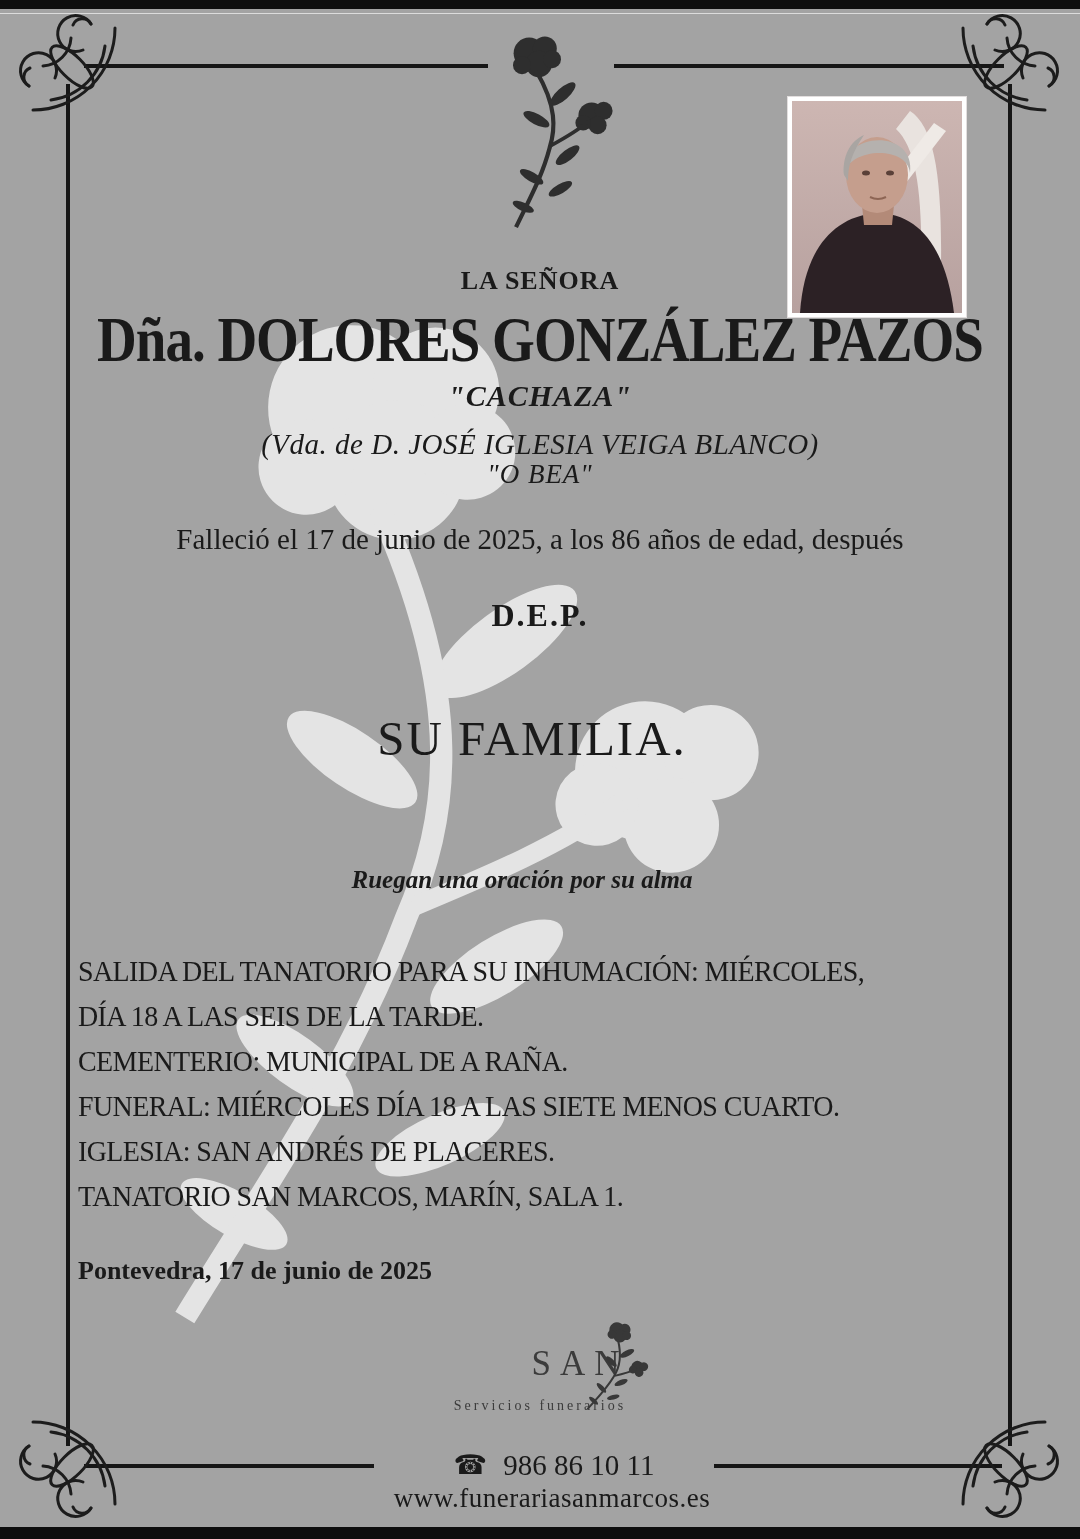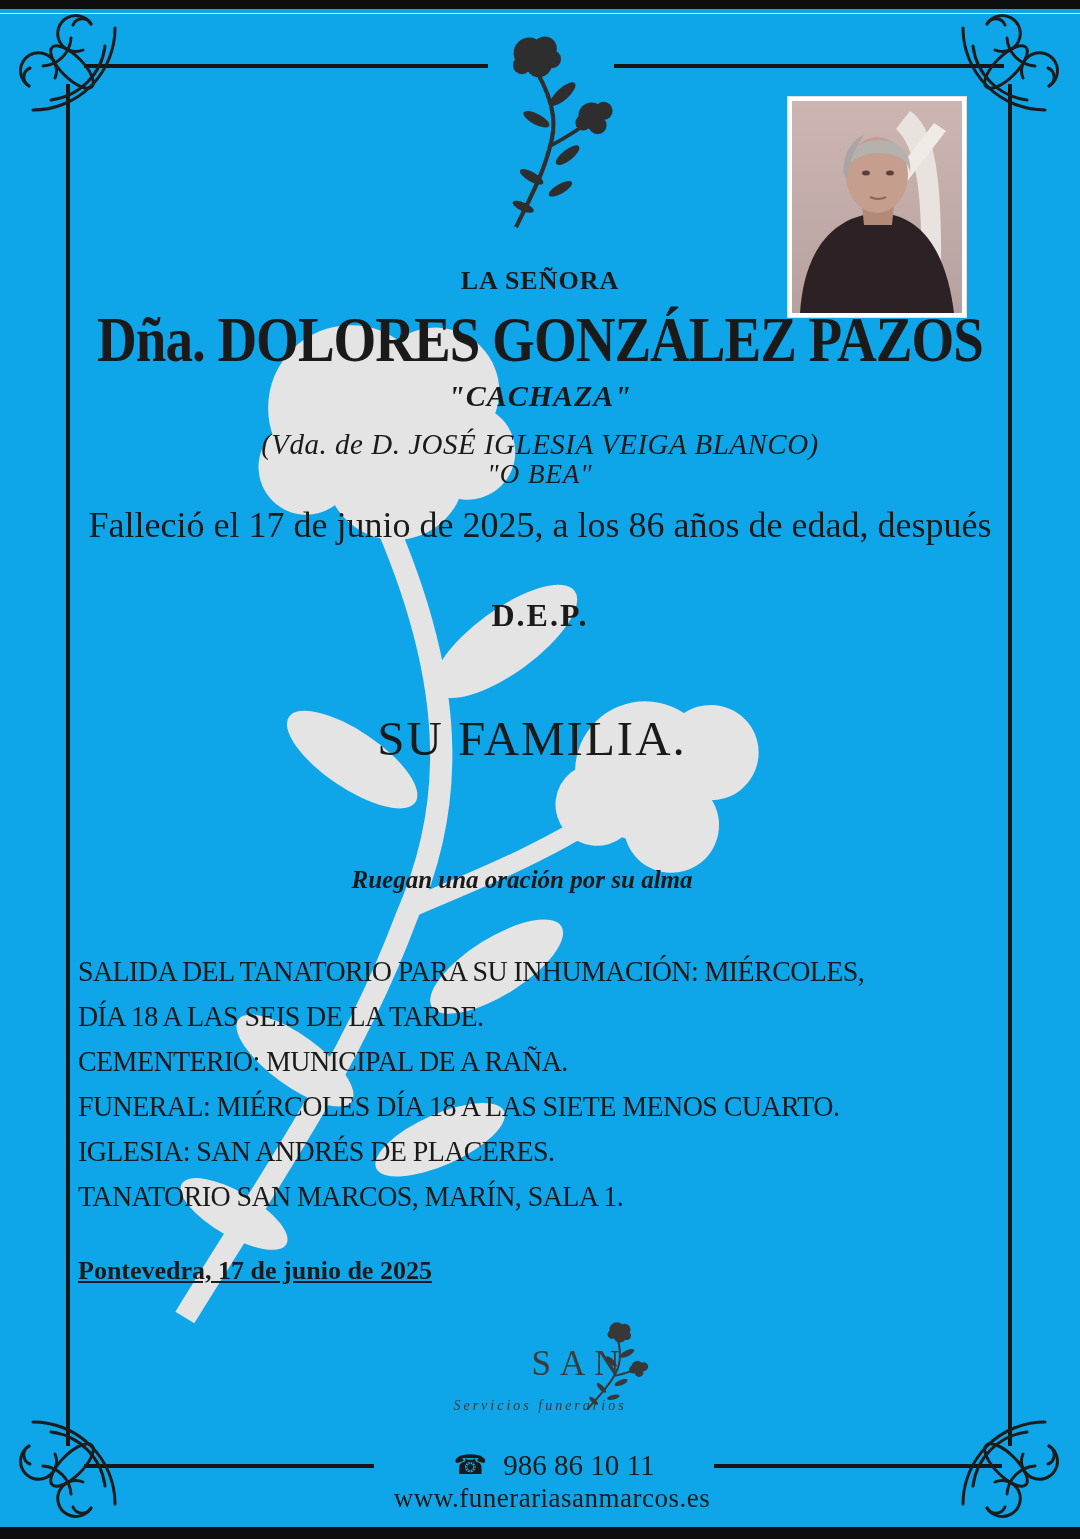--- a/index.html
+++ b/index.html
@@ -1,18 +1,18 @@
 <!DOCTYPE html>
 <html><head>
 <meta charset="utf-8">
 <style>
   html,body{margin:0;padding:0;background:#ffffff;}
   .page{
     position:relative;width:1080px;height:1539px;overflow:hidden;
-    background:#0ea5e9;color:#1a1a1a;
+    background:#a3a3a3;color:#1a1a1a;
     font-family:"Liberation Serif","DejaVu Serif",serif;
   }
   .edge-bar{position:absolute;left:0;width:1080px;height:9px;background:#0e0e0e;}
   .edge-bar.top{top:0;}
   .edge-bar.bottom{top:1527px;height:12px;}
   .hairline{position:absolute;left:0;top:13px;width:1080px;height:1px;background:#dcdcdc;}
 
   
   .fline{position:absolute;background:#161616;}
   .fl-top-l{top:64px;left:84px;width:404px;height:4px;}
@@ -41,36 +41,36 @@
     outline:1px solid #e2dede;z-index:2;}
   .photo svg{display:block;width:100%;height:100%;}
 
   .txt{position:absolute;left:0;width:1080px;text-align:center;z-index:2;white-space:nowrap;}
   .honorific{top:266px;font-size:26px;font-weight:bold;letter-spacing:1px;}
   .name{top:304px;font-size:55px;font-weight:bold;letter-spacing:-1px;
     transform:scaleY(1.14);transform-origin:center top;margin:0;}
   .nickname{top:379px;font-size:30px;font-weight:bold;font-style:italic;letter-spacing:1px;}
   .widow{top:428px;font-size:29px;font-style:italic;letter-spacing:0.5px;}
   .widow-nick{top:459px;font-size:27px;font-style:italic;letter-spacing:1px;}
-  .death{top:505px;font-size:36px;line-height:41px;}
+  .death{top:519px;font-size:29px;line-height:41px;}
   .dep{top:597px;font-size:32px;font-weight:bold;letter-spacing:2px;}
   .family{top:710px;font-size:49px;letter-spacing:2px;transform:translateX(-8px);}
   .prayer{top:866px;font-size:25px;font-weight:bold;font-style:italic;transform:translateX(-18px);}
 
   .schedule{position:absolute;left:78px;top:948px;z-index:2;
     font-size:28px;letter-spacing:-0.6px;line-height:43px;white-space:nowrap;
     transform:scaleY(1.05);transform-origin:left top;}
   .placedate{position:absolute;left:78px;top:1256px;z-index:2;
-    font-size:26px;font-weight:bold;text-decoration:underline;}
+    font-size:26px;font-weight:bold;}
 
   
   .logo{position:absolute;left:378px;top:1346px;width:300px;z-index:2;color:#3b3b3b;}
   .logo-san{font-size:35px;letter-spacing:9px;text-align:center;transform:translateX(52px);line-height:36px;}
   .logo-marcos{font-size:46px;letter-spacing:5px;text-align:center;line-height:44px;}
-  .logo-sub{font-size:14px;font-style:italic;letter-spacing:3px;text-align:center;
+  .logo-sub{font-size:14px;letter-spacing:3px;text-align:center;
     transform:translateX(12px);line-height:16px;margin-top:16px;}
   .phone-row{top:1449px;font-size:29px;transform:translateX(14px);z-index:3;}
   .phone-icon{font-size:27px;margin-right:16px;position:relative;top:-1px;}
   .website{top:1483px;font-size:27px;letter-spacing:0.5px;transform:translateX(12px);}
 
   .defs{position:absolute;width:0;height:0;overflow:hidden;}
 </style>
 </head>
 <body>
 

